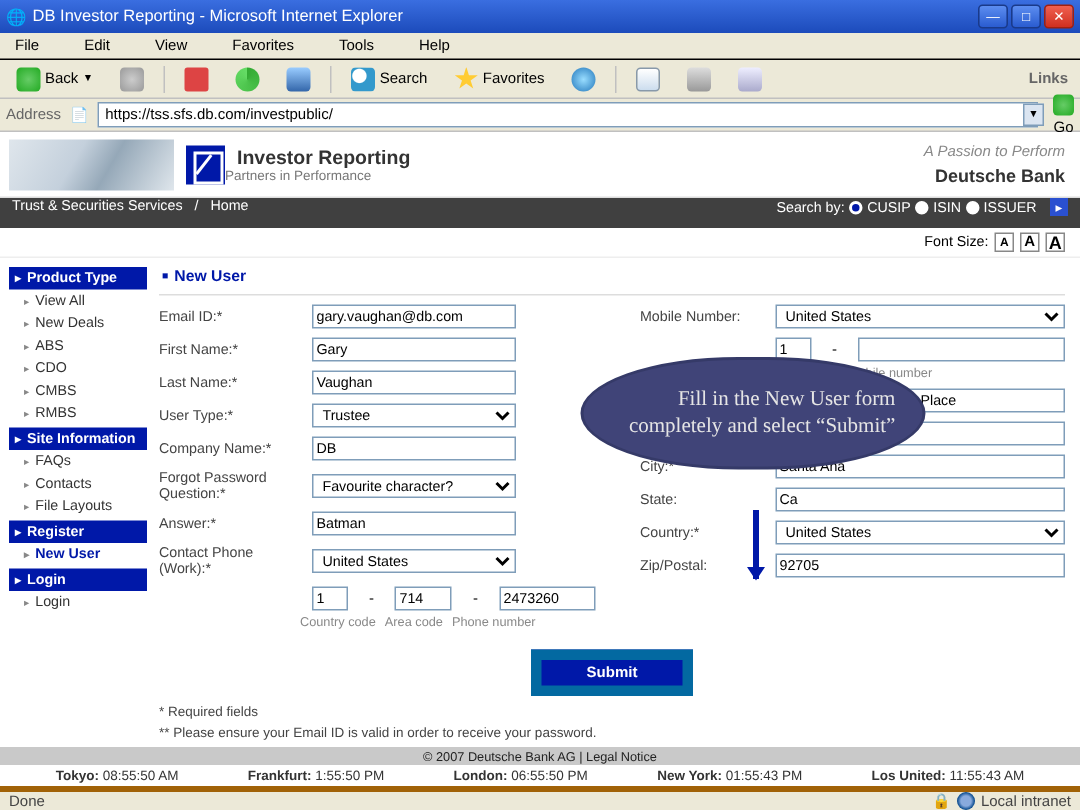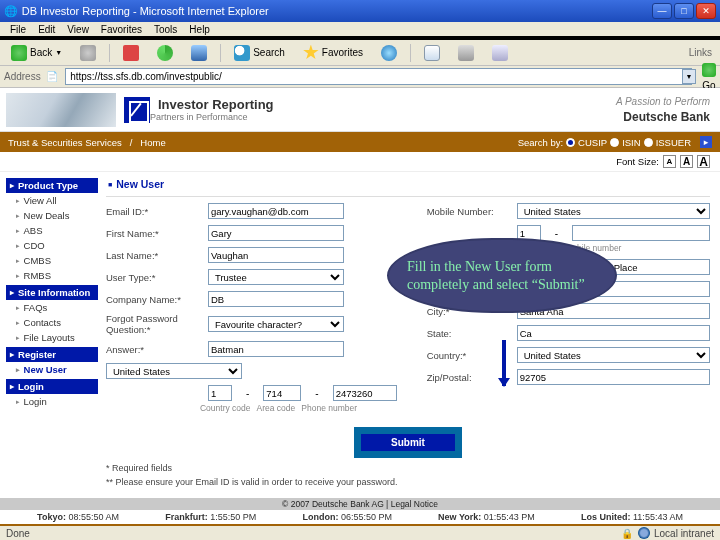--- a/index.html
+++ b/index.html
@@ -4,29 +4,29 @@
 <style>
   * { box-sizing: border-box; margin: 0; padding: 0; }
   body { font-family: Tahoma, Arial, sans-serif; font-size: 10px; background: #fff; width: 720px; height: 540px; overflow: hidden; position: relative; }
 
   .titlebar { height: 22px; background: linear-gradient(#3a6ee0,#1c4bbb); color:#fff; display:flex; align-items:center; padding:0 4px; font-size:11px; }
   .titlebar .title { flex:1; padding-left:4px; }
   .titlebar .win-btns { display:flex; gap:2px; }
   .titlebar .win-btn { width:20px; height:16px; background:linear-gradient(#5c8df0,#2a5cd0); border:1px solid #1a3a8a; border-radius:3px; display:flex; align-items:center; justify-content:center; color:#fff; font-size:9px; }
   .titlebar .win-btn.close { background:linear-gradient(#f06050,#d03020); border-color:#a02010; }
 
-  .menubar { height:18px; background:#ece9d8; display:flex; align-items:center; padding:0 4px; gap:0; border-bottom:4px solid #000000;}
+  .menubar { height:18px; background:#ece9d8; display:flex; align-items:center; padding:0 4px; gap:18px; border-bottom:1px solid #000000;}
   .menubar span { padding:1px 6px; cursor:default; }
 
   .toolbar { height:26px; background:#ece9d8; display:flex; align-items:center; padding:2px 4px; gap:4px; border-bottom:1px solid #c0c0c0;}
   .tb-btn { display:flex; align-items:center; gap:3px; padding:2px 6px; border:1px solid transparent; border-radius:3px; }
   .tb-ico { width:16px; height:16px; border-radius:3px; display:inline-block; }
   .tb-sep { width:1px; height:18px; background:#c0c0c0; margin:0 2px; }
   .spacer { flex:1; }
-  .links-box { font-size:10px; color:#666; padding:0 4px; }
+  .links-box { font-size:10px; color:#666; padding:0 4px;font-weight:bold; }
 
   .addressbar { height:22px; background:#ece9d8; display:flex; align-items:center; padding:2px 4px; gap:6px; border-bottom:1px solid #c0c0c0;}
   .addressbar .addr-label { color:#666; }
   .addressbar .addr-input { flex:1; height:17px; border:1px solid #7f9db9; background:#fff; padding:1px 18px 1px 4px; font-size:10px;}
   .addressbar .go-btn { display:flex; align-items:center; gap:3px;flex-direction:column; }
   .addr-dd { width:14px; height:15px; background:#dbe5f1; border:1px solid #7f9db9; display:flex; align-items:center; justify-content:center; font-size:7px; margin-left:-16px; z-index:2; }
 
   .page { position:relative; height: calc(540px - 22px - 18px - 26px - 22px - 14px - 16px); overflow:hidden; background:#fff;}
 
   .top-links { text-align:center; font-size:9px; color:#555; padding:4px 0 2px; }
@@ -36,21 +36,21 @@
   .banner-img { width:110px; height:34px; background:linear-gradient(120deg,#dfe6ec 0%, #c4d0dc 40%,#95a8b8 60%,#dfe6ec 100%); margin-right:8px;}
   .db-logo { width:26px; height:26px; background:#0018a8; position:relative; }
   .db-logo::before{ content:''; position:absolute; left:5px; top:4px; width:16px; height:18px; border:2px solid #fff;}
   .db-logo::after { content:''; position:absolute; left:7px; top:18px; width:16px; height:2px; background:#fff; transform:rotate(-52deg); transform-origin:left;}
   .banner-title { margin-left:8px; font-weight:bold; font-size:13px; color:#333;}
   .banner-sub { font-size:9px; color:#777; }
   .banner-right { margin-left:auto; text-align:right;}
   .banner-right .passion { font-size:10px; color:#888; font-style:italic; margin-bottom:3px;}
   .banner-right .dbtxt { font-size:12px; font-weight:bold; color:#333;}
 
-  .breadcrumb { height:20px; background:#a16207; color:#fff; display:flex; align-items:center; font-size:9.5px; padding:0 8px;}
+  .breadcrumb { height:20px; background:#404040; color:#fff; display:flex; align-items:flex-start; font-size:9.5px; padding:0 8px;}
   .breadcrumb .bc-left { display:flex; gap:8px; }
   .breadcrumb .bc-right { margin-left:auto; display:flex; align-items:center; gap:3px;}
   .breadcrumb .radio { width:9px; height:9px; border-radius:50%; background:#fff; border:1px solid #fff; display:inline-block; position:relative;}
   .breadcrumb .radio.sel::after{ content:''; position:absolute; width:5px; height:5px; background:#0018a8; border-radius:50%; left:1px; top:1px;}
   .bc-arrow { width:12px; height:12px; background:#2a50d0; color:#fff; display:flex; align-items:center; justify-content:center; font-size:9px; margin-left:6px;}
 
   .fontsize-row { text-align:right; padding:3px 10px; font-size:9.5px; display:flex; align-items:center; justify-content:flex-end; gap:4px; border-bottom:1px solid #eee;}
   .fs-btn { width:13px; height:13px; border:1px solid #888; display:flex; align-items:center; justify-content:center; font-weight:bold;}
   .fs-btn.sm{font-size:8px;} .fs-btn.md{font-size:10px;} .fs-btn.lg{font-size:12px;}
 
@@ -76,29 +76,29 @@
   .field input, .field select { height:16px; border:1px solid #7f9db9; font-size:9.5px; padding:0 2px; background:#fff;}
   .w120{width:136px;} .w60{width:64px;} .w22{width:24px;} .w34{width:38px;} .w-full{flex:1;}
   .subcap { display:flex; gap:6px; font-size:8.5px; color:#888; margin:-4px 0 6px 94px;}
   .col.right .subcap { margin-left:82px; }
 
   .submit-wrap { text-align:center; margin:8px 0 4px;}
   .submit { background:#0018a8; color:#fff; border:7px solid #0369a1; padding:3px 30px; font-size:10px; font-weight:bold;}
 
   .req-notes { font-size:9px; color:#444; margin:4px 0 2px; line-height:1.5;}
 
-  .speech { position:absolute; width:230px; background:#404478; color:#86efac; border-radius:55% / 60%; padding:18px 18px; font-family:"Times New Roman",serif; font-size:14px; text-align:left; left:285px; top:66px; line-height:1.25; z-index:10; border:2px solid #353a68;}
+  .speech { position:absolute; width:230px; background:#404478; color:#e5e5e5; border-radius:55% / 60%; padding:18px 18px; font-family:"Times New Roman",serif; font-size:14px; text-align:right; left:285px; top:66px; line-height:1.25; z-index:10; border:2px solid #353a68;}
   .speech-arrow { position:absolute; width:4px; height:46px; background:#0018a8; left:400px; top:168px; z-index:9;}
   .speech-arrow::after{content:''; position:absolute; bottom:-1px; left:-4px; border-left:6px solid transparent; border-right:6px solid transparent; border-top:9px solid #0018a8;}
 
   .world-times { position:absolute; bottom:16px; left:0; right:0; height:14px; display:flex; justify-content:space-around; align-items:center; font-size:9px; background:#fff; padding:0 14px; color:#333;}
   .world-times span b{font-weight:bold;}
   .copyright { position:absolute; bottom:30px; left:0; right:0; text-align:center; font-size:8.5px; background:#c9c9c9; padding:1px 0; color:#222;}
 
-  .statusbar { position:absolute; bottom:0; left:0; right:0; height:16px; background:#ece9d8; border-top:2px solid #a16207; display:flex; align-items:center; padding:0 6px; font-size:10px; color:#444;justify-content:space-between;}
+  .statusbar { position:absolute; bottom:0; left:0; right:0; height:16px; background:#ece9d8; border-top:4px solid #a16207; display:flex; align-items:center; padding:0 6px; font-size:10px; color:#444;justify-content:space-between;}
   .statusbar .right { margin-left:auto; display:flex; align-items:center; gap:4px;}
   .zone-ico { width:12px; height:12px; background:radial-gradient(#8ad 40%,#048 70%); border-radius:50%;}
 </style>
 </head>
 <body>
 
 <div class="titlebar">
   <span>🌐</span>
   <span class="title">DB Investor Reporting - Microsoft Internet Explorer</span>
   <div class="win-btns">
@@ -261,20 +261,21 @@
             </div>
             <div class="field">
               <label>Forgot Password Question:*</label>
               <select class="w120"><option>Favourite character?</option></select>
             </div>
             <div class="field">
               <label>Answer:*</label>
               <input class="w120" value="Batman" style="">
             </div>
             <div class="field">
+              <label>Contact Phone (Work):*</label>
               <select class="w120"><option>United States</option></select>
             </div>
             <div class="field"><label></label><input class="w22" value="1" style=""> - <input class="w34" value="714" style=""> - <input class="w60" value="2473260" style=""></div>
             <div class="subcap">
               <span>Country code</span>
               <span>Area code</span>
               <span>Phone number</span>
             </div>
           </div>
         <div class="col right" id="col-right">

